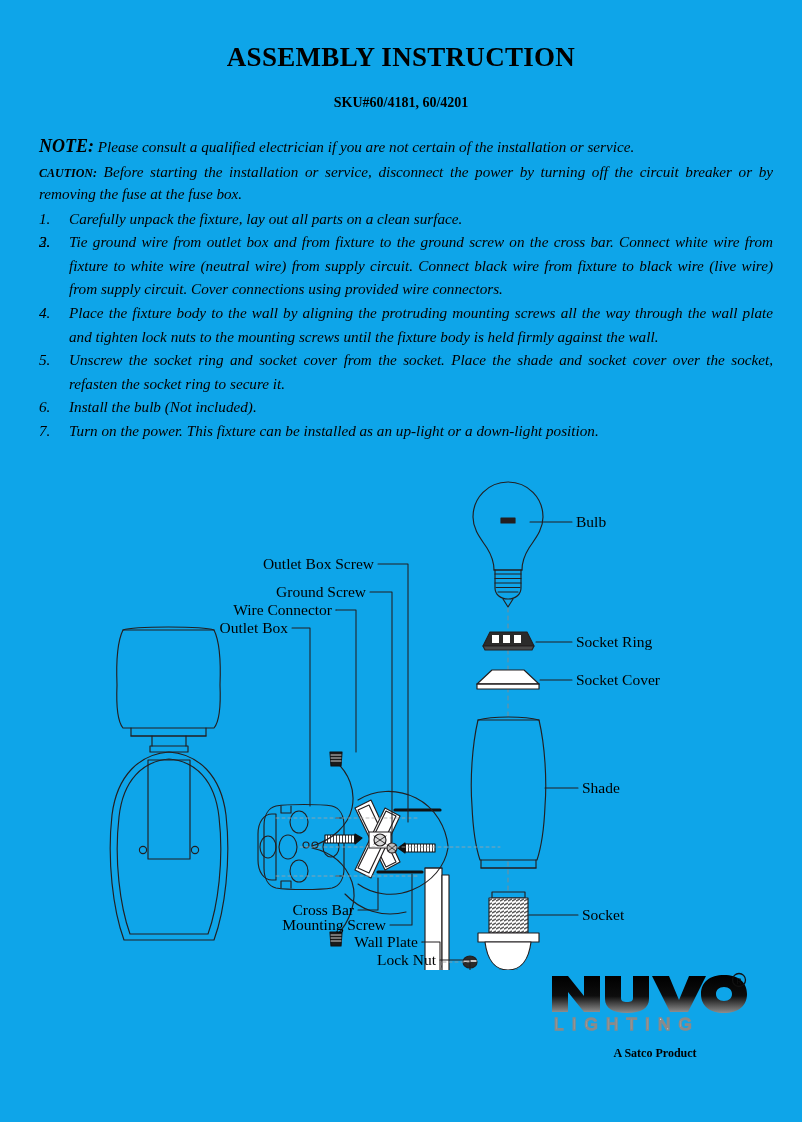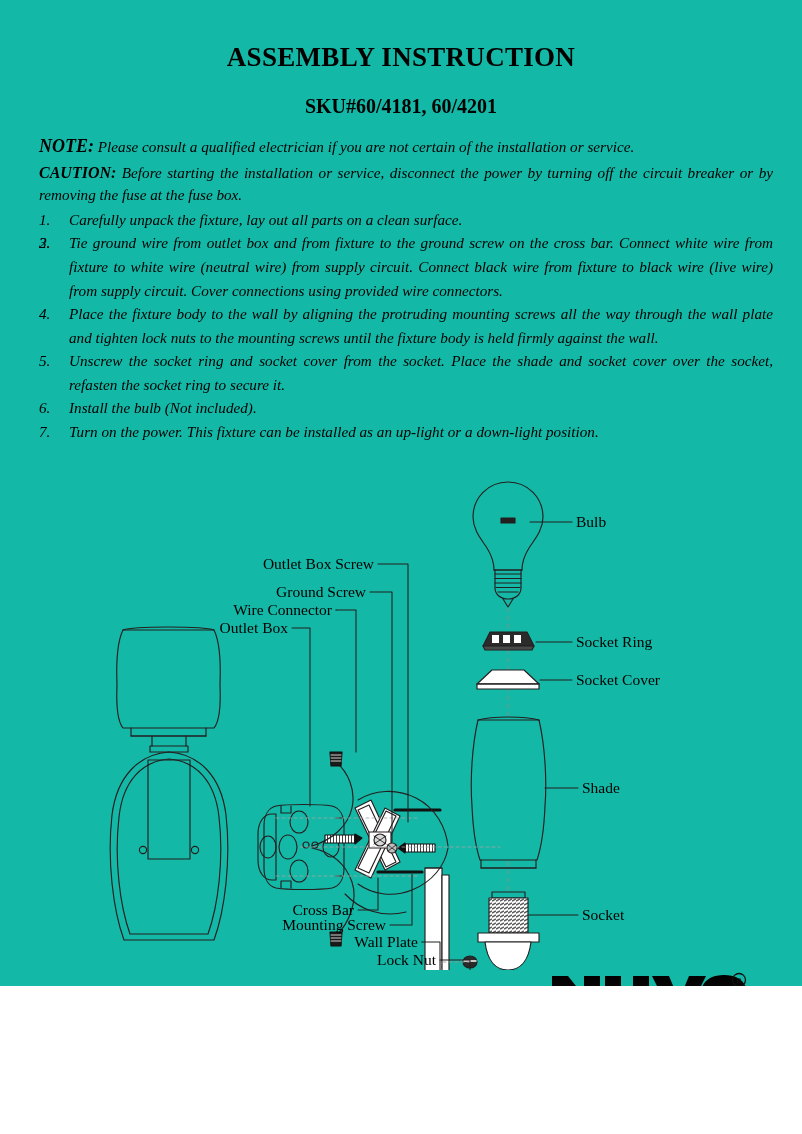--- a/index.html
+++ b/index.html
@@ -3,22 +3,22 @@
 <meta charset="utf-8">
 <style>
   html, body {
     margin: 0;
     padding: 0;
     background: #ffffff;
   }
   .page {
     position: relative;
     width: 802px;
-    height: 986px;
-    background: #14b8a6;
+    height: 1122px;
+    background: #0ea5e9;
     font-family: "Liberation Serif", "DejaVu Serif", serif;
     color: #000000;
     overflow: hidden;
   }
 
   
   .doc-title {
     position: absolute;
     top: 42px;
     left: 0;
@@ -27,21 +27,21 @@
     font-size: 27px;
     font-weight: bold;
     letter-spacing: 0.3px;
   }
   .doc-sku {
     position: absolute;
     top: 95px;
     left: 0;
     width: 802px;
     text-align: center;
-    font-size: 20px;
+    font-size: 14px;
     font-weight: bold;
   }
 
   
   .body-block {
     position: absolute;
     top: 134px;
     left: 39px;
     width: 734px;
     font-style: italic;
@@ -57,21 +57,21 @@
   }
   .caution-line {
     font-size: 15.2px;
     line-height: 1.44;
     text-align: justify;
     text-align-last: left;
     margin-bottom: 2px;
   }
   .caution-line .lead {
     font-weight: bold;
-    font-size: 16px;
+    font-size: 12px;
   }
 
   ol.steps {
     list-style: none;
     margin: 0;
     padding: 0;
   }
   ol.steps li {
     position: relative;
     padding-left: 30px;

